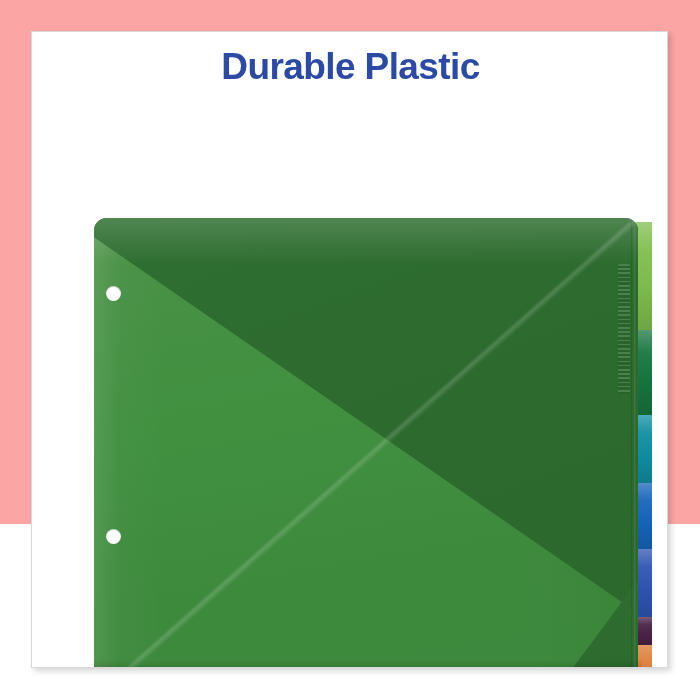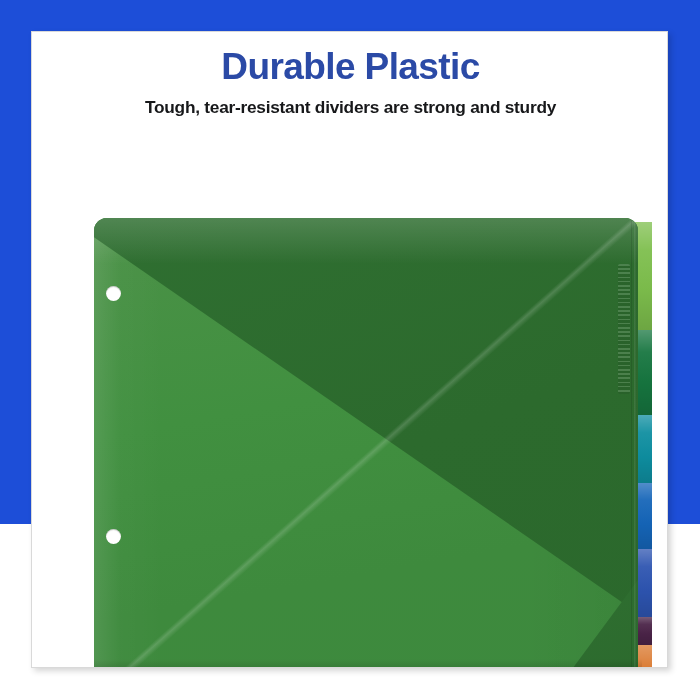--- a/index.html
+++ b/index.html
@@ -13,21 +13,21 @@
     height: 700px;
     overflow: hidden;
     font-family: "Liberation Sans", sans-serif;
     -webkit-font-smoothing: antialiased;
   }
 
   #stage {
     position: relative;
     width: 700px;
     height: 524px;
-    background: #1d4ed8;
+    background: #fca5a5;
   }
 
   
   .frame {
     position: absolute;
     left: 31px;
     top: 31px;
     width: 637px;
     height: 637px;
     background: #ffffff;
@@ -221,21 +221,21 @@
 </head>
 <body>
 
 <div id="stage">
 
   <div class="frame" style="border-color: rgb(217, 217, 217); background: rgb(255, 255, 255);">
 
     <div class="headline-block">
       <div class="headline" style="color: rgb(43, 74, 166);">Durable Plastic</div>
       <div class="subhead" style="color: rgb(23, 24, 26);">
-        <span>Tough, tear-resistant dividers are strong and sturdy</span><br>
+        <br>
       </div>
     </div>
 
     <div class="tab-stack">
       <div class="tab" style="top: 0px; height: 108px; background: rgb(125, 190, 76);">
           <div class="gloss"></div>
           <div class="sheen"></div>
         </div>
       <div class="tab" style="top: 108px; height: 85px; background: rgb(22, 117, 63);">
           <div class="gloss"></div>

